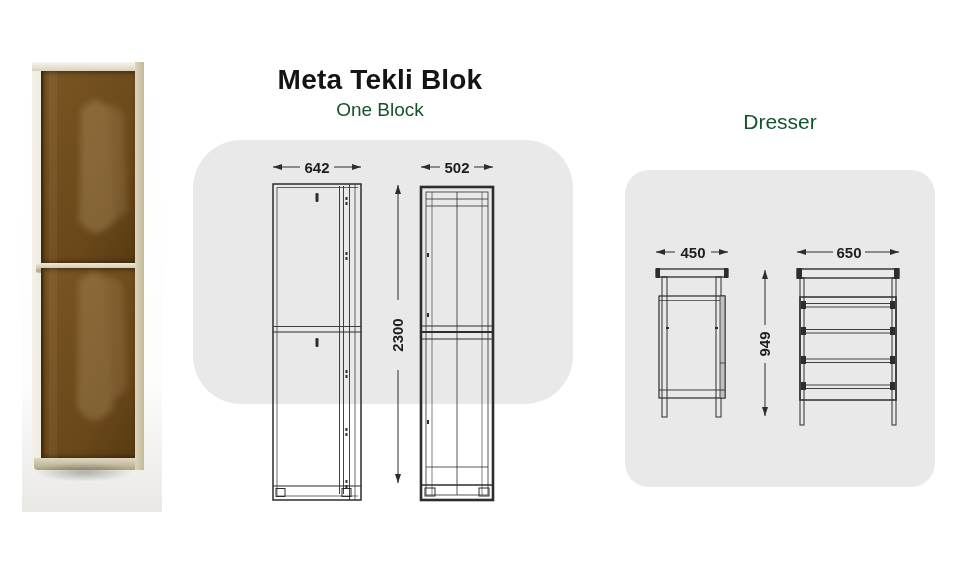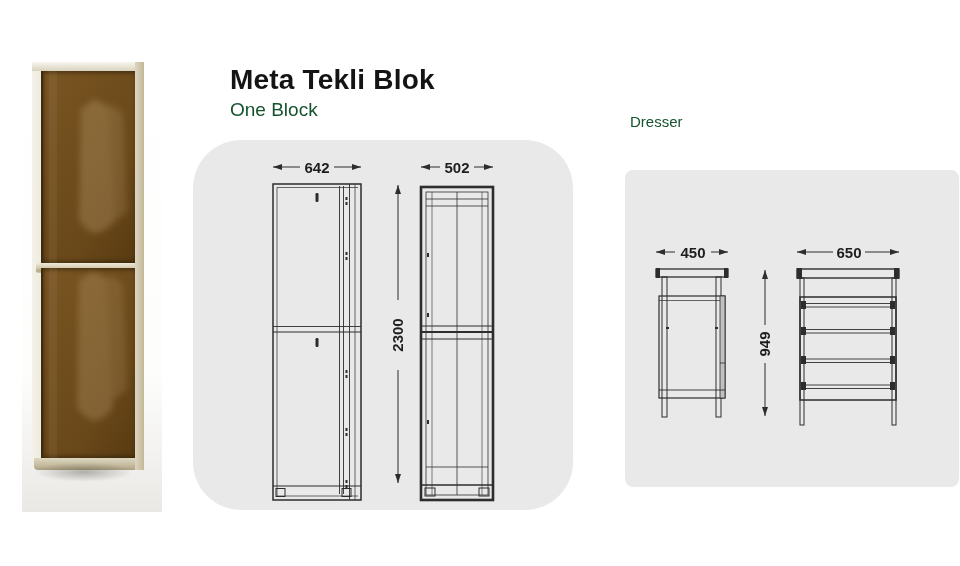--- a/index.html
+++ b/index.html
@@ -2,34 +2,34 @@
 <html><head>
 <meta charset="utf-8">
 <style>
   html,body{margin:0;padding:0;background:#ffffff;}
   body{
     width:960px;height:566px;position:relative;overflow:hidden;
     font-family:"Liberation Sans","DejaVu Sans",sans-serif;
     -webkit-font-smoothing:antialiased;
   }
   
-  .title-block{position:absolute;text-align:left;color:#141414;}
+  .title-block{position:absolute;text-align:center;color:#141414;}
   .title-block .title{font-weight:bold;letter-spacing:.2px;}
   .title-block .subtitle{font-weight:400;color:#14532d;}
   .tb-oneblock{left:230px;top:64px;width:300px;}
   .tb-oneblock .title{font-size:28px;line-height:32px;}
   .tb-oneblock .subtitle{font-size:19px;line-height:24px;margin-top:2px;}
   .tb-dresser{left:630px;top:110px;width:300px;}
   .tb-dresser .title{font-size:25px;line-height:29px;}
-  .tb-dresser .subtitle{font-size:15px;line-height:21px;margin-top:1px;}
+  .tb-dresser .subtitle{font-size:21px;line-height:21px;margin-top:1px;}
 
   
   .panel{position:absolute;background:#e9e9ea;}
-  .panel-oneblock{left:193px;top:140px;width:380px;height:370px;border-radius:48px;}
-  .panel-dresser{left:625px;top:170px;width:334px;height:317px;border-radius:8px;}
+  .panel-oneblock{left:193px;top:140px;width:380px;height:264px;border-radius:48px;}
+  .panel-dresser{left:625px;top:170px;width:310px;height:317px;border-radius:24px;}
   .panel svg{position:absolute;left:0;top:0;}
 
   svg text.dim{
     font-family:"Liberation Sans","DejaVu Sans",sans-serif;
     font-weight:bold;font-size:15px;fill:#1e1e1e;
   }
 
   
   .photo{position:absolute;left:22px;top:58px;width:140px;height:454px;
     background:linear-gradient(180deg,#ffffff 0%,#fdfdfc 70%,#f2f1ef 88%,#e9e8e5 100%);}

